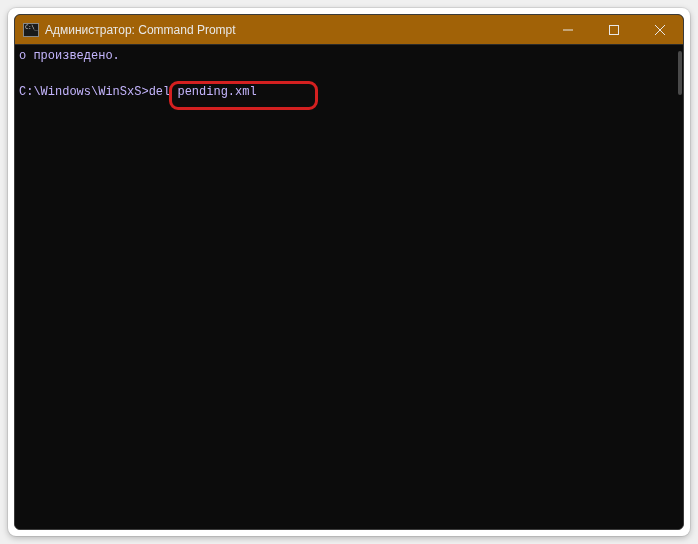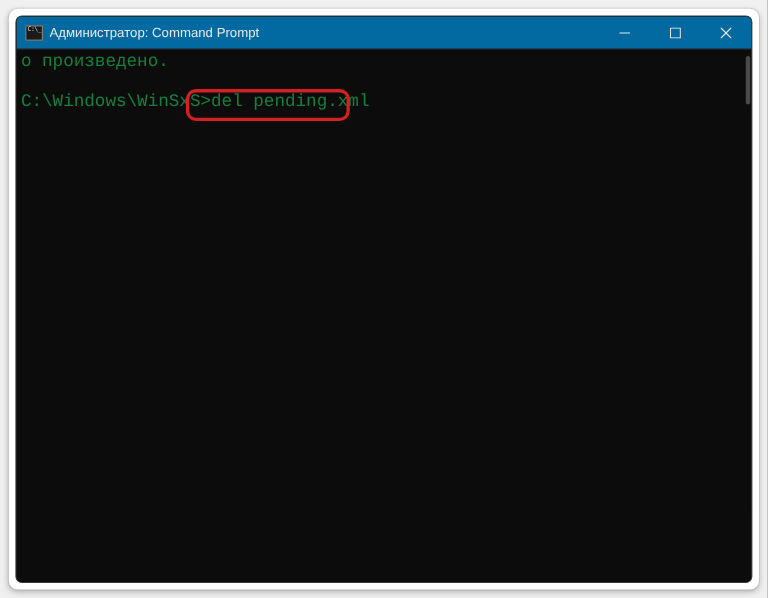--- a/index.html
+++ b/index.html
@@ -33,21 +33,21 @@
       bottom: 6px;
       background: #0c0c0c;
       border: 1px solid #3a3a3a;
       border-radius: 6px;
       overflow: hidden;
       display: flex;
       flex-direction: column;
     }
     .titlebar {
       height: 30px;
-      background: #0369a1;
+      background: #a16207;
       display: flex;
       align-items: center;
       border-bottom: 1px solid #2a2a2a;
       flex-shrink: 0;
     }
     .title-left {
       display: flex;
       align-items: center;
       padding-left: 8px;
       flex: 1;
@@ -97,23 +97,23 @@
     }
     .console-area {
       flex: 1;
       background: #0c0c0c;
       position: relative;
       overflow: hidden;
     }
     .console-content {
       padding: 2px 4px;
       font-family: Consolas, "Courier New", monospace;
-      font-size: 16px;
+      font-size: 12px;
       line-height: 18px;
-      color: #15803d;
+      color: #c4b5fd;
       white-space: pre;
     }
     .scrollbar {
       position: absolute;
       right: 1px;
       top: 6px;
       width: 4px;
       height: 44px;
       background: #4a4a4a;
       border-radius: 2px;

